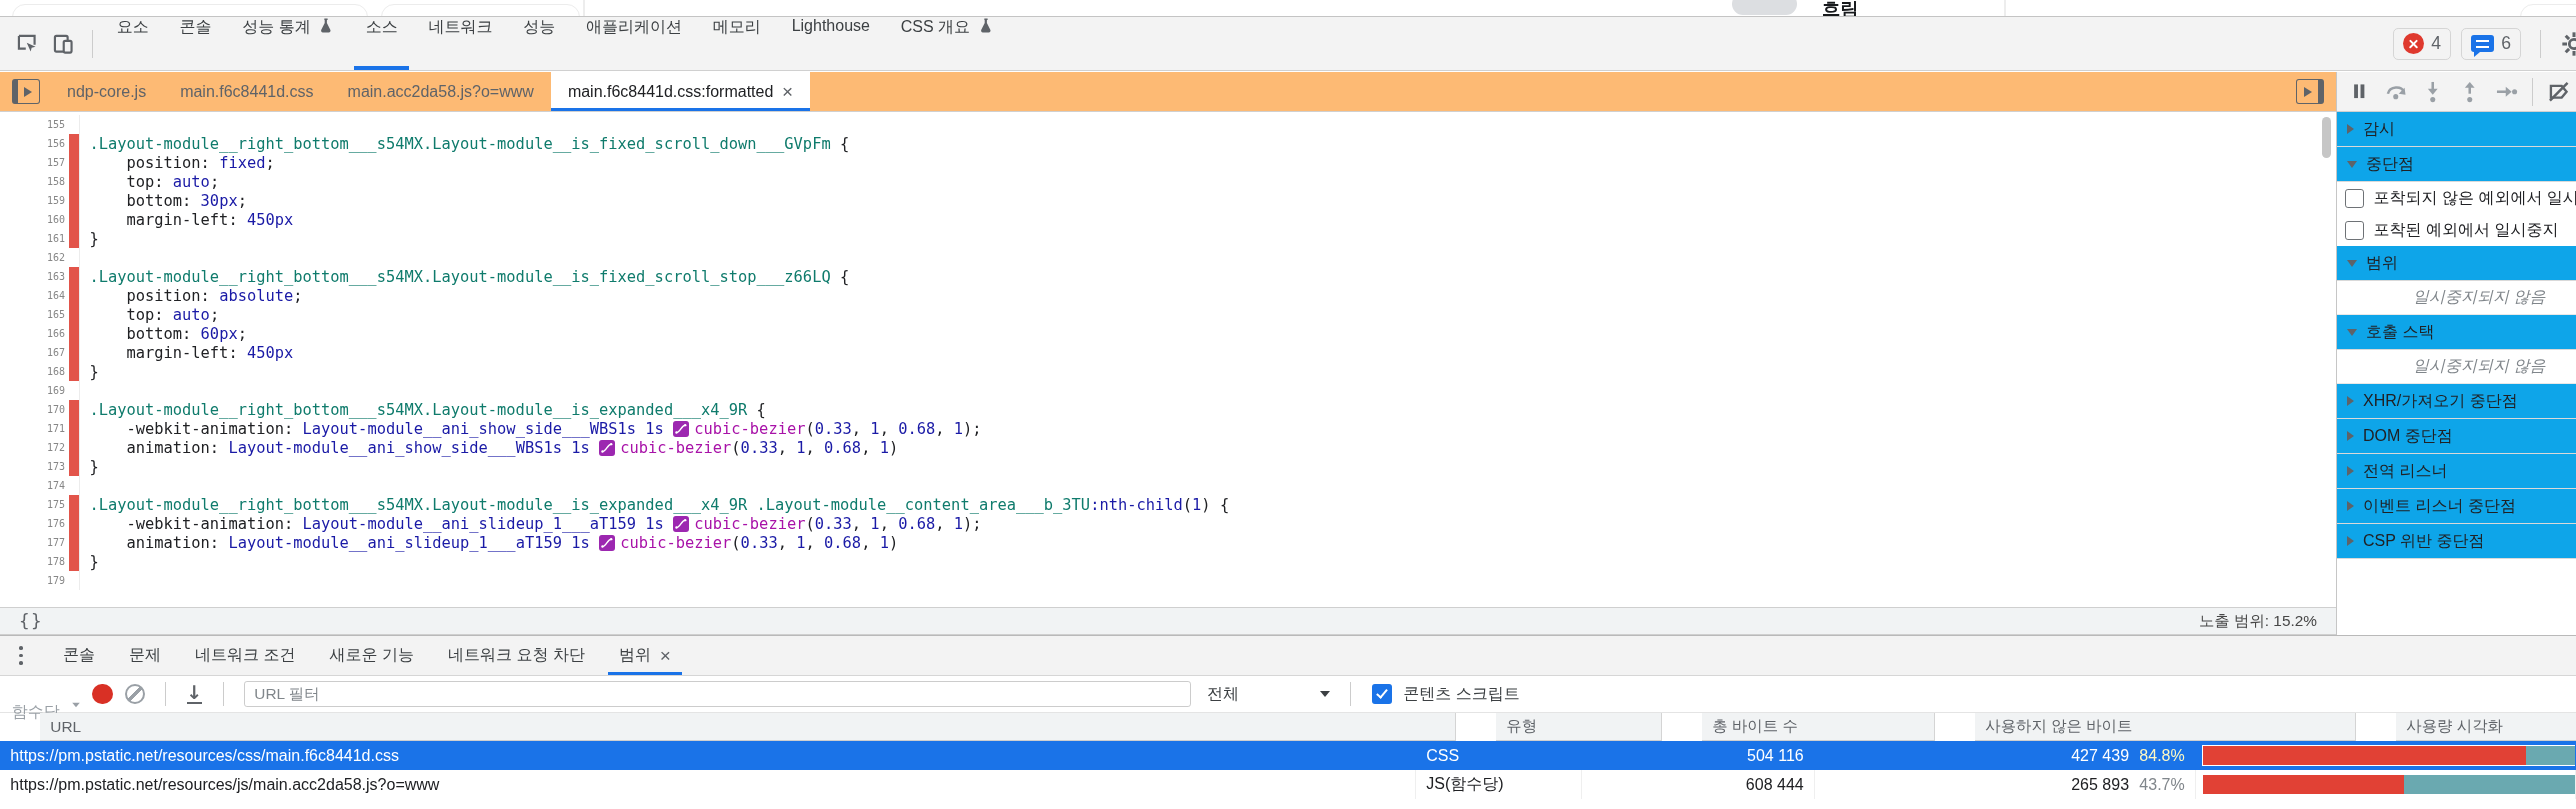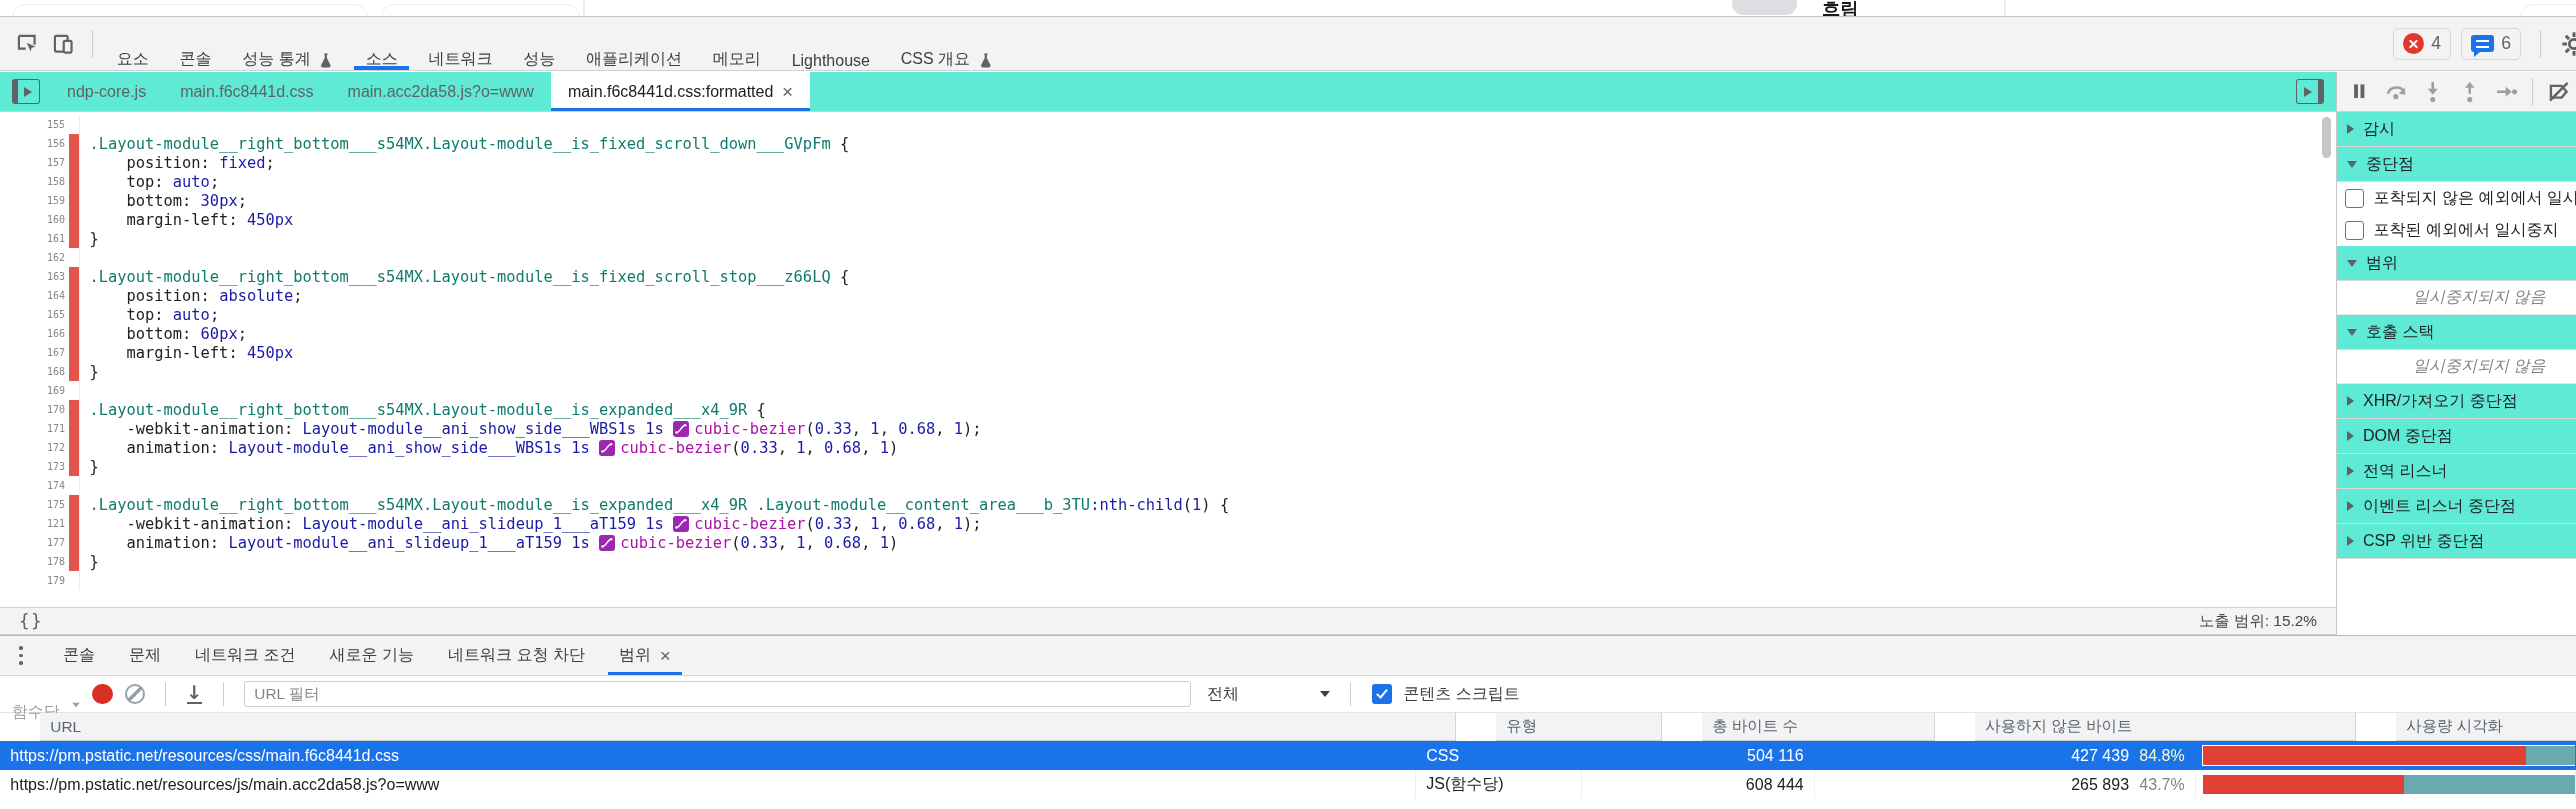--- a/index.html
+++ b/index.html
@@ -13,34 +13,34 @@
   .co1 { left:11.7px; width:356px; } .co2 { left:381px; width:199px; } .co3 { left:2520px; width:220px; }
   .strip-div { position:absolute; top:0; width:1.5px; height:16px; background:#ededed; }
   .weather-blob { position:absolute; left:1732px; top:-7.3px; width:65px; height:22px; background:#dcdee1; border-radius:11px; }
   .weather-text { position:absolute; left:1822px; top:-3.7px; font-size:18.3px; font-weight:bold; color:#17191c; }
 
   
   .main-toolbar { position:absolute; top:16px; left:0; right:0; height:55px; background:#f3f3f3; border-top:0.7px solid #c4c4c4; border-bottom:0.7px solid #d0d0d0; display:flex; align-items:center; padding-left:10.3px; }
   .tool-ico { width:32px; height:32px; display:flex; align-items:center; justify-content:center; margin-right:4.4px; border-radius:2.9px; }
   .vdiv { width:0.7px; height:28px; background:#ccc; margin:0 8.8px; flex:none; }
   .main-tabs { display:flex; height:100%; align-items:stretch; }
-  .mtab { position:relative; display:flex; align-items:flex-end; gap:6.6px; padding:0 15.4px; color:#3c4043; white-space:nowrap; }
+  .mtab { position:relative; display:flex; align-items:flex-start; gap:6.6px; padding:0 15.4px; color:#3c4043; white-space:nowrap; }
   .mtab.active::after { content:""; position:absolute; left:3.7px; right:3.7px; bottom:0; height:3.7px; background:#1a73e8; }
   .toolbar-right { margin-left:auto; display:flex; align-items:center; gap:10.3px; height:100%; padding-right:1.5px; }
   .badge { display:flex; align-items:center; gap:7.3px; height:32px; padding:0 8.8px; border:0.7px solid #d5d5d5; border-radius:5.1px; background:transparent; color:#5f6368; font-size:17.6px; }
   .err-dot { position:relative; width:21px; height:21px; border-radius:50%; background:#df392e; flex:none; }
   .err-dot::before,.err-dot::after { content:""; position:absolute; left:5.1px; top:9.5px; width:11px; height:2.2px; background:#fff; border-radius:1.5px; }
   .err-dot::before { transform:rotate(45deg);} .err-dot::after { transform:rotate(-45deg);}
   .bubble { position:relative; width:23px; height:17.6px; background:#1a73e8; border-radius:2.9px; flex:none; display:flex; align-items:center; justify-content:center; }
   .bubble::after { content:""; position:absolute; left:2.9px; bottom:-5.1px; border-top:5.9px solid #1a73e8; border-right:6.6px solid transparent; }
   .bubble .bl { width:12.5px; height:8px; border-top:2.2px solid #fff; border-bottom:2.2px solid #fff; }
   .gear-wrap { position:relative; width:14.7px; height:32px; overflow:visible; }
 
   
-  .file-bar { position:absolute; top:72px; left:0; width:2336px; height:40px; background:#5eead4; border-bottom:0.7px solid #d0d0d0; display:flex; align-items:stretch; }
+  .file-bar { position:absolute; top:72px; left:0; width:2336px; height:40px; background:#fdba74; border-bottom:0.7px solid #d0d0d0; display:flex; align-items:stretch; }
   .nav-toggle { align-self:center; margin:0 10.3px 0 11.7px; width:28px; height:25px; border:1.5px solid #5f6368; border-left-width:6.6px; border-radius:2.9px; display:flex; align-items:center; justify-content:center; flex:none; }
   .nav-toggle.right { border-left-width:1.5px; border-right-width:6.6px; margin:0 11.7px 0 auto; }
   .tri-play { width:0; height:0; border-top:5.9px solid transparent; border-bottom:5.9px solid transparent; border-left:8px solid #5f6368; }
   .ftab { position:relative; display:flex; align-items:center; gap:8.8px; padding:0 17px; color:#5f6368; white-space:nowrap; }
   .ftab.active { background:#fff; color:#202124; }
   .ftab.active::after { content:""; position:absolute; left:0; right:0; bottom:0; height:2.9px; background:#1a73e8; }
   .close-x { color:#5f6368; font-size:19px; line-height:1; }
 
   
   .editor { position:absolute; top:113px; left:0; width:2336px; height:494px; background:#fff; overflow:hidden; font-family:"DejaVu Sans Mono","Liberation Mono",monospace; font-size:15.4px; padding-top:2.2px; }
@@ -59,21 +59,21 @@
 
   
   .status-bar { position:absolute; top:607px; left:0; width:2336px; height:28px; background:#f1f3f4; border-top:0.7px solid #cfcfcf; border-bottom:0.7px solid #cfcfcf; display:flex; align-items:center; justify-content:space-between; padding:0 19px; }
   .pp-btn { color:#5f6368; font-size:17.6px; letter-spacing:1.5px; font-family:"DejaVu Sans Mono",monospace; }
   .cov-sum { color:#474747; font-size:15.4px; }
 
   
   .sidebar { position:absolute; top:72px; left:2336px; width:240px; height:563px; background:#fff; border-left:0.7px solid #c6c6c6; overflow:hidden; }
   .dbg-controls { height:40px; background:#f3f3f3; border-bottom:0.7px solid #d0d0d0; display:flex; align-items:center; gap:11px; padding:0 8.8px; }
   .dbg-ico { width:26px; height:26px; display:flex; align-items:center; justify-content:center; flex:none; }
-  .sec-h { height:35px; display:flex; align-items:center; gap:9.5px; padding:0 9.5px; background:#5eead4; border-bottom:0.7px solid #d9d9d9; color:#202124; white-space:nowrap; overflow:hidden; }
+  .sec-h { height:35px; display:flex; align-items:center; gap:9.5px; padding:0 9.5px; background:#0ea5e9; border-bottom:0.7px solid #d9d9d9; color:#202124; white-space:nowrap; overflow:hidden; }
   .tri-r { width:0; height:0; border-top:5.9px solid transparent; border-bottom:5.9px solid transparent; border-left:7.3px solid #5f6368; flex:none; }
   .tri-d { width:0; height:0; border-left:5.9px solid transparent; border-right:5.9px solid transparent; border-top:7.3px solid #5f6368; flex:none; }
   .sec-cb { height:32px; display:flex; align-items:center; gap:9.5px; padding:0 8px; background:#fff; white-space:nowrap; overflow:hidden; color:#202124; }
   .cbx { width:19px; height:19px; border:1.5px solid #6e7276; border-radius:2.9px; background:#fff; flex:none; }
   .sec-empty { height:34px; display:flex; align-items:center; padding-left:76px; background:#fff; font-style:italic; color:#80868b; white-space:nowrap; overflow:hidden; border-bottom:0.7px solid #e8e8e8; }
 
   
   .drawer { position:absolute; top:635px; left:0; right:0; height:174px; background:#fff; border-top:0.7px solid #b9b9b9; }
   .d-tabs { height:40px; background:#f3f3f3; border-bottom:0.7px solid #d6d6d6; display:flex; align-items:stretch; padding-left:8.8px; }
   .kebab { align-self:center; display:flex; flex-direction:column; gap:3.7px; padding:0 10.3px; margin-right:13px; }
@@ -344,21 +344,21 @@
         <span class="ln">174</span>
         <span class="mk"></span>
         <span class="ct"></span>
       </div>
       <div class="cl">
         <span class="ln">175</span>
         <span class="mk on"></span>
         <span class="ct"><span class="sel">.Layout-module__right_bottom___s54MX.Layout-module__is_expanded___x4_9R .Layout-module__content_area___b_3TU</span><span class="val">:nth-child</span><span class="plain">(</span><span class="val">1</span><span class="plain">) {</span></span>
       </div>
       <div class="cl">
-        <span class="ln">121</span>
+        <span class="ln">176</span>
         <span class="mk on"></span>
         <span class="ct"><span class="plain">    -webkit-animation: </span><span class="val">Layout-module__ani_slideup_1___aT159 1s </span><span class="bezicon"><svg width="11.7" height="11.7" viewBox="0 0 16 16">
               <path d="M2 13 C7 13, 9 3, 14 3" fill="none" stroke="#fff" stroke-width="2"></path>
               <circle cx="2" cy="13" r="1.6" fill="#fff"></circle>
               <circle cx="14" cy="3" r="1.6" fill="#fff"></circle>
             </svg></span><span class="bez">cubic-bezier</span><span class="plain">(</span><span class="val">0.33</span><span class="plain">, </span><span class="val">1</span><span class="plain">, </span><span class="val">0.68</span><span class="plain">, </span><span class="val">1</span><span class="plain">);</span></span>
       </div>
       <div class="cl">
         <span class="ln">177</span>
         <span class="mk on"></span>

